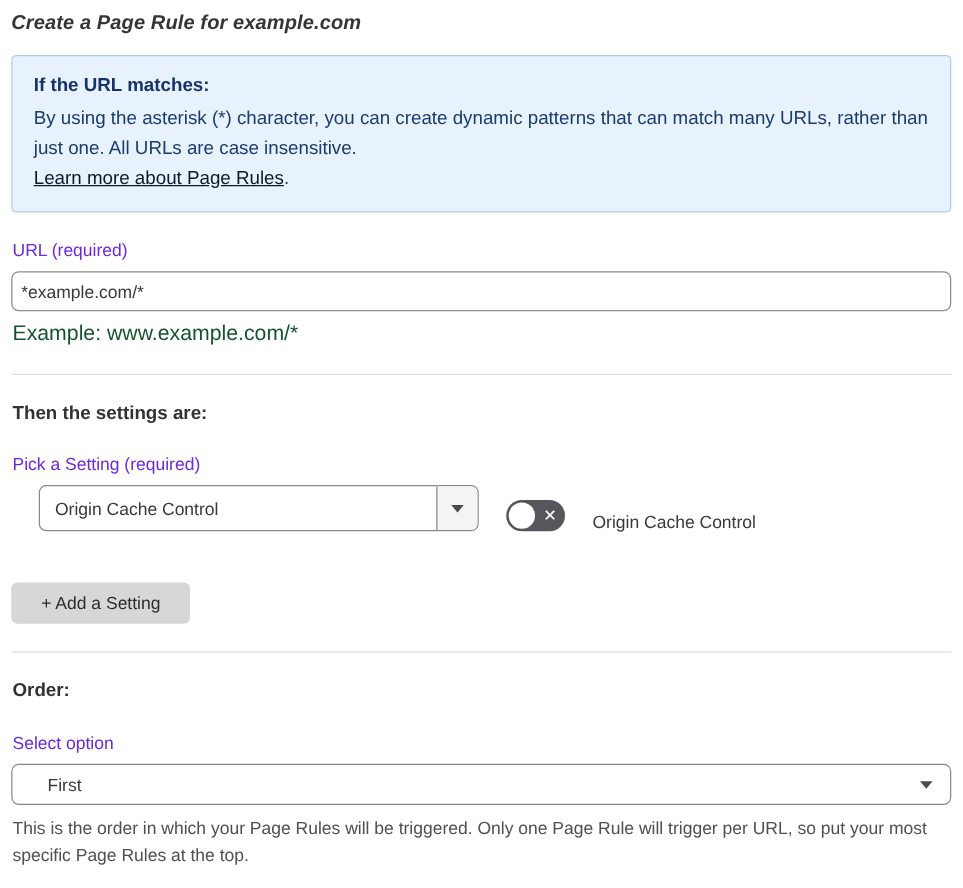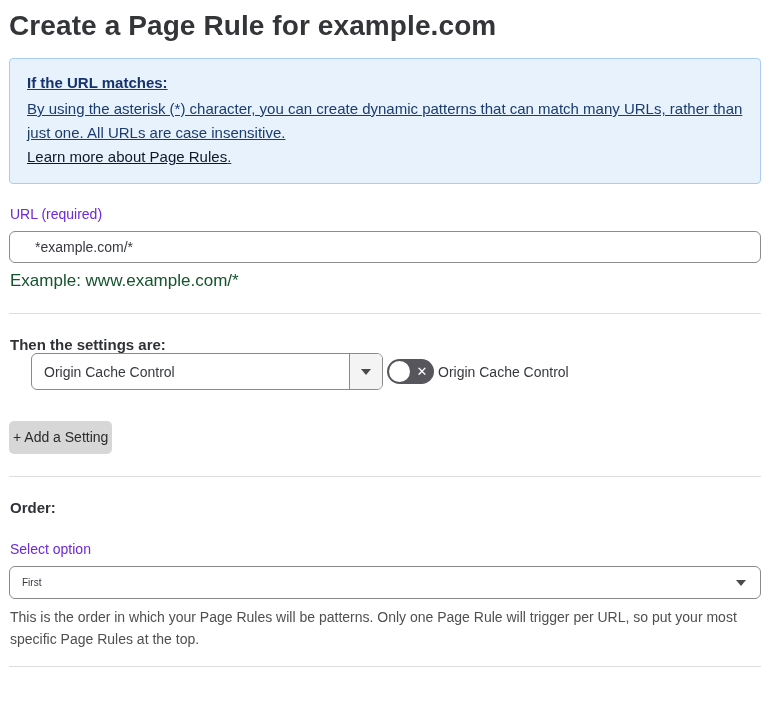--- a/index.html
+++ b/index.html
@@ -9,35 +9,35 @@
     font-family: "Liberation Sans", sans-serif;
     color: #36393f;
   }
   .page {
     width: 770px;
     height: 710px;
     padding: 8px 9px 0 9px;
     overflow: hidden;
   }
   .page-title {
-    font-size: 28px;
+    font-size: 16px;
     font-weight: 700;
     color: #333538;
     margin: 2px 0 16px 0;
     letter-spacing: 0.1px;
+    font-style: italic;
   }
   .info-box {
     background: #e8f2fc;
     border: 1px solid #a9cdf2;
     border-radius: 4px;
     padding: 12px 3px 14px 17px;
     color: #1b3c6e;
     font-size: 15px;
     line-height: 24px;
-    text-decoration: underline;
   }
   .info-heading {
     font-weight: 700;
     color: #16336b;
     margin-bottom: 2px;
   }
   .info-body { max-width: 720px; }
   .info-link {
     color: #0f172a;
     text-decoration: underline;
@@ -49,21 +49,21 @@
     font-size: 14px;
     color: #6d28d9;
     margin: 22px 0 9px 1px;
   }
   .text-input {
     display: block;
     width: 752px;
     height: 32px;
     border: 1px solid #8c8c8c;
     border-radius: 6px;
-    padding: 0 25px;
+    padding: 0 7px;
     font-size: 14px;
     font-family: "Liberation Sans", sans-serif;
     color: #36393f;
     background: #fff;
     outline: none;
   }
   .field-helper {
     font-size: 17px;
     color: #14532d;
     margin: 8px 0 0 1px;
@@ -74,22 +74,22 @@
     margin: 22px 0;
   }
   .section-heading {
     font-size: 15px;
     font-weight: 700;
     color: #2f3236;
     margin: 0 0 0 1px;
   }
   .setting-row {
     display: flex;
-    align-items: center;
-    gap: 4px;
+    align-items: flex-end;
+    gap: 22px;
     padding-left: 22px;
   }
   .select-compound {
     display: flex;
     width: 352px;
     height: 37px;
     border: 1px solid #8a8a8a;
     border-radius: 6px;
     background: #ffffff;
     cursor: pointer;
@@ -155,31 +155,31 @@
     font-family: "Liberation Sans", sans-serif;
     font-size: 14px;
     padding: 8px 16px;
     cursor: pointer;
     line-height: 1.1;
   }
   .btn-gray {
     background: #d7d7d7;
     color: #2b2b2b;
   }
-  .add-setting-btn { margin-top: 31px; padding: 9px 4px; }
+  .add-setting-btn { margin-top: 41px; padding: 9px 24px; }
   .select-single {
     display: flex;
     align-items: center;
     width: 752px;
     height: 33px;
     border: 1px solid #8a8a8a;
     border-radius: 6px;
     background: #ffffff;
-    padding: 0 14px 0 12px;
-    font-size: 10px;
+    padding: 0 14px 0 28px;
+    font-size: 14px;
     color: #36393f;
     cursor: pointer;
     justify-content: space-between;
   }
   .order-helper {
     font-size: 14px;
     color: #4f4f4f;
     line-height: 22px;
     margin: 7px 0 0 1px;
     max-width: 748px;
@@ -201,20 +201,21 @@
   </div>
 
   <label class="field-label">URL (required)</label>
   <input class="text-input" type="text" value="*example.com/*" style="">
   <div class="field-helper">Example: www.example.com/*</div>
 
   <hr class="divider">
 
   <div class="section-heading">Then the settings are:</div>
 
+  <label class="field-label" style="margin-top:24px;">Pick a Setting (required)</label>
 
   <div class="setting-row">
     <div class="select-compound">
       <div class="select-value">Origin Cache Control</div>
       <div class="select-arrow-btn">
         <span class="caret-down"></span>
       </div>
     </div>
     <div class="toggle">
       <span class="toggle-knob"></span>
@@ -229,19 +230,19 @@
 
   <div class="section-heading">Order:</div>
 
   <label class="field-label" style="margin-top:25px;">Select option</label>
 
   <div class="select-single">
     <span>First</span>
     <span class="caret-down" style="border-left-width:5px;border-right-width:5px;border-top-width:6px;"></span>
   </div>
 
-  <div class="order-helper">This is the order in which your Page Rules will be patterns. Only one Page Rule will trigger per URL, so put your most specific Page Rules at the top.</div>
+  <div class="order-helper">This is the order in which your Page Rules will be triggered. Only one Page Rule will trigger per URL, so put your most specific Page Rules at the top.</div>
 
   <hr class="divider" style="margin-top:16px;margin-bottom:0;">
 
   
 
 </div>
 
 </body></html>

